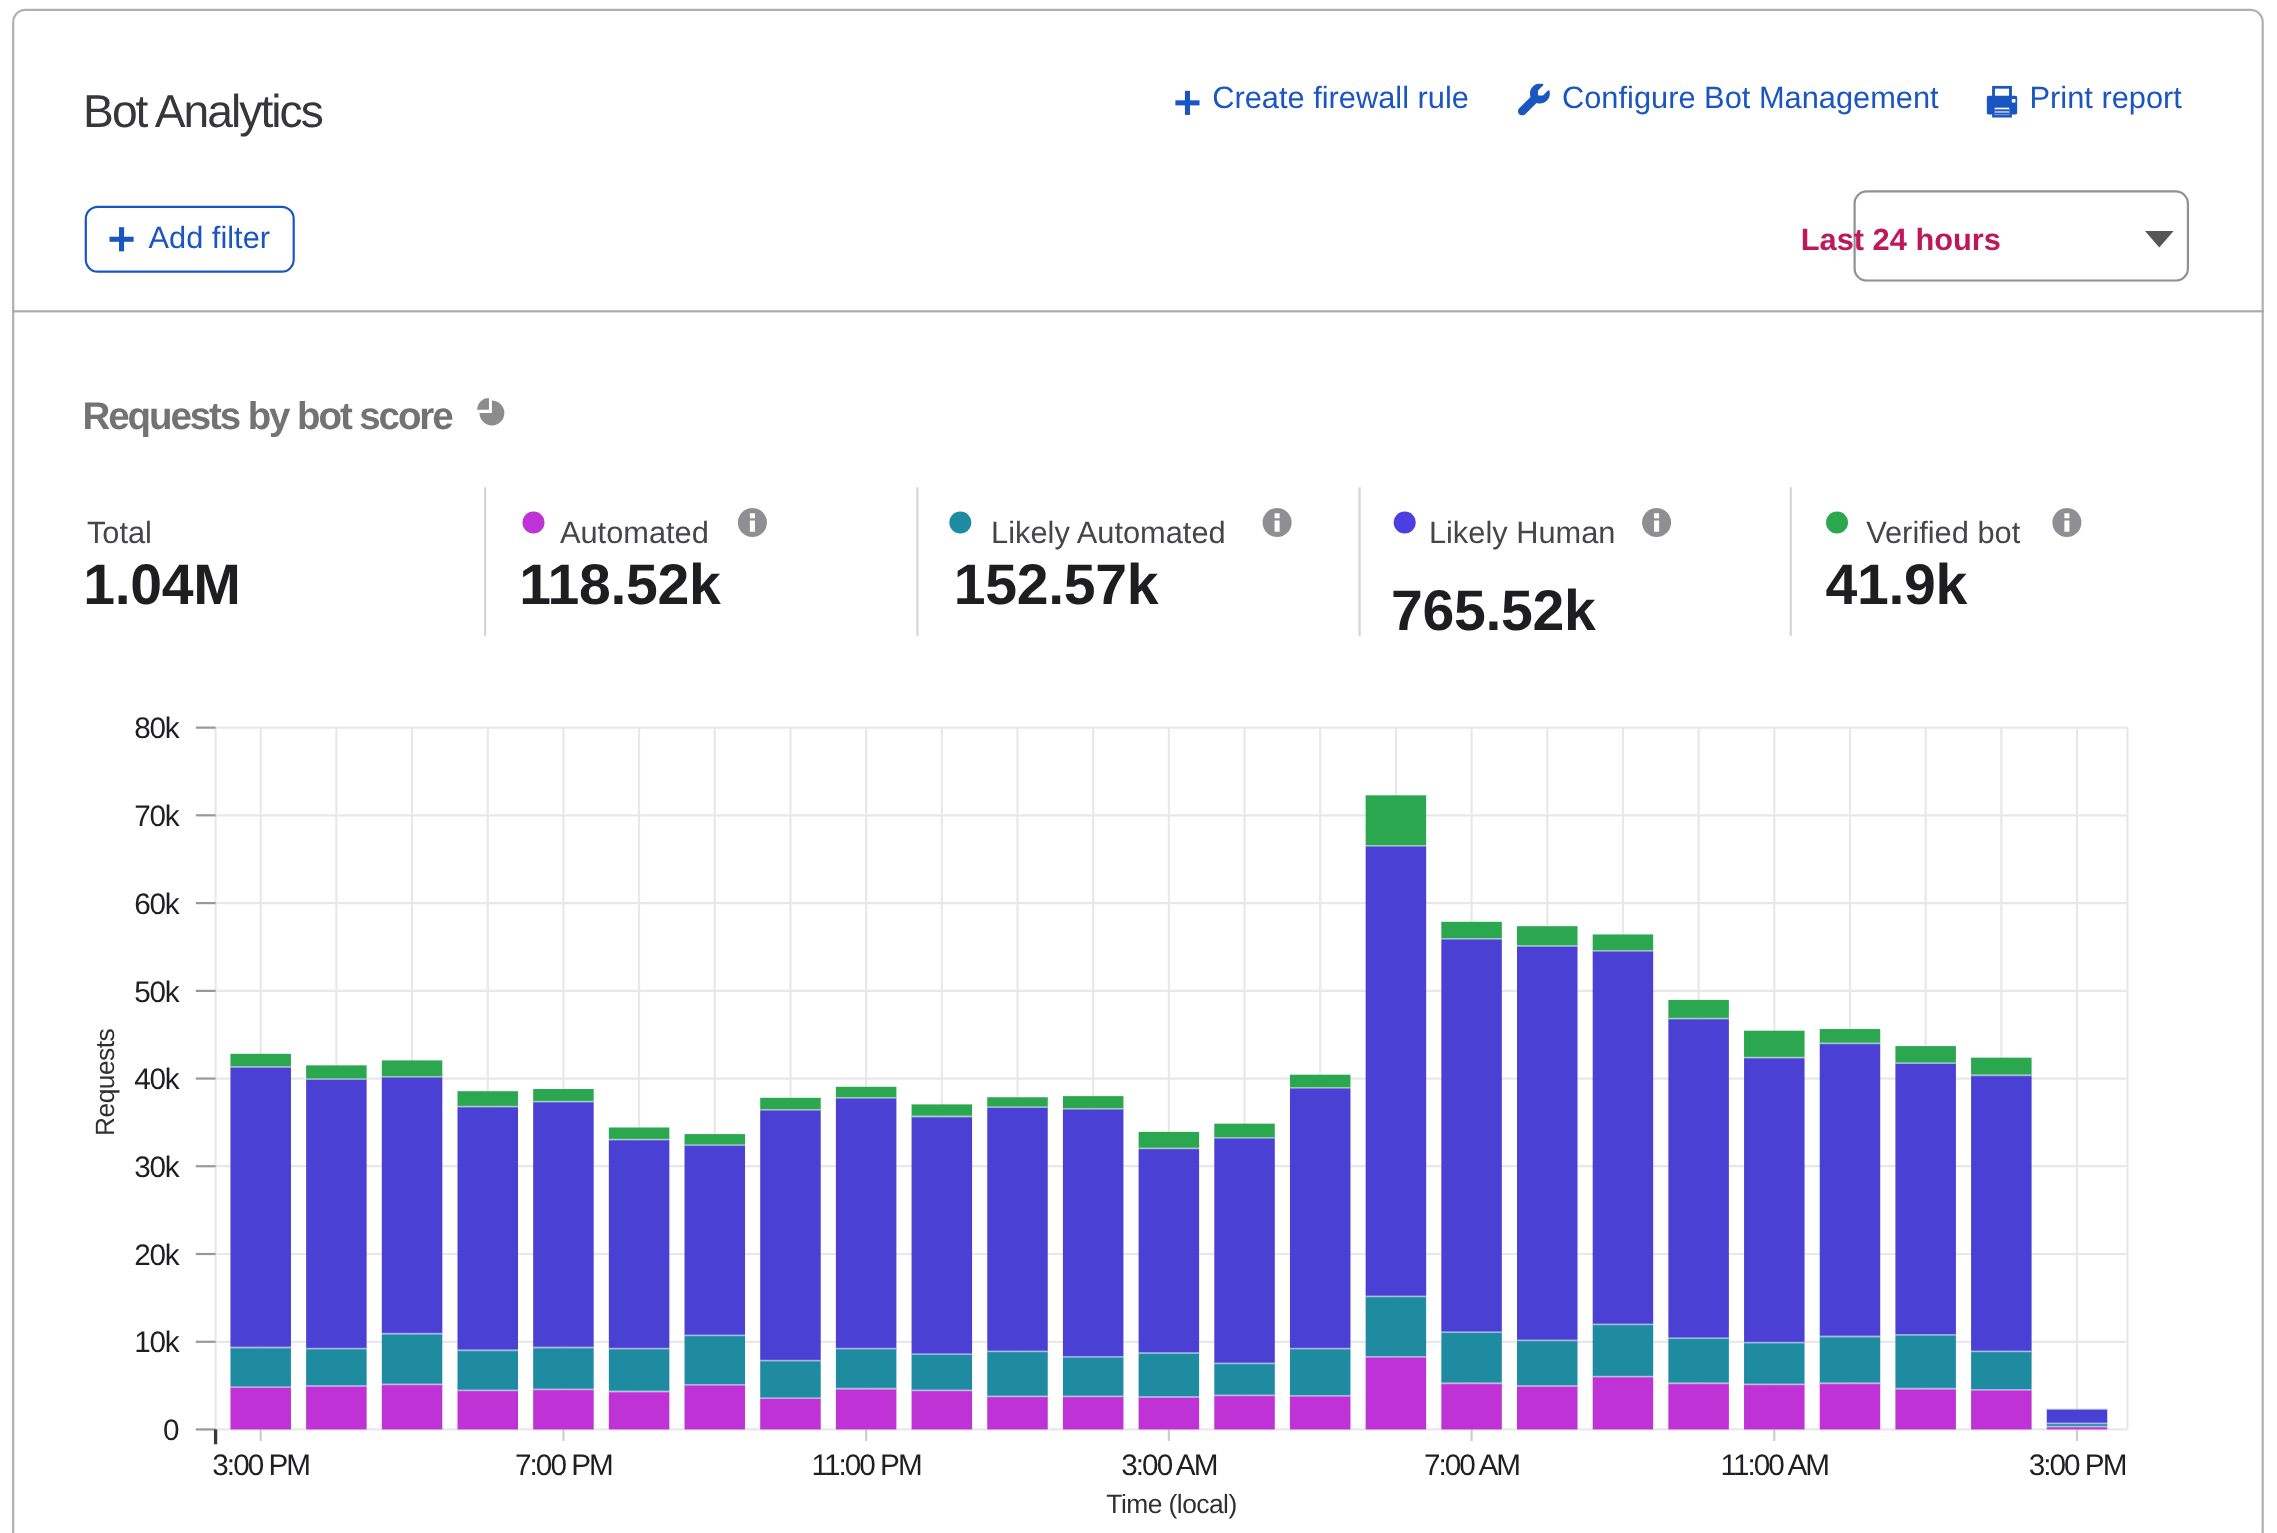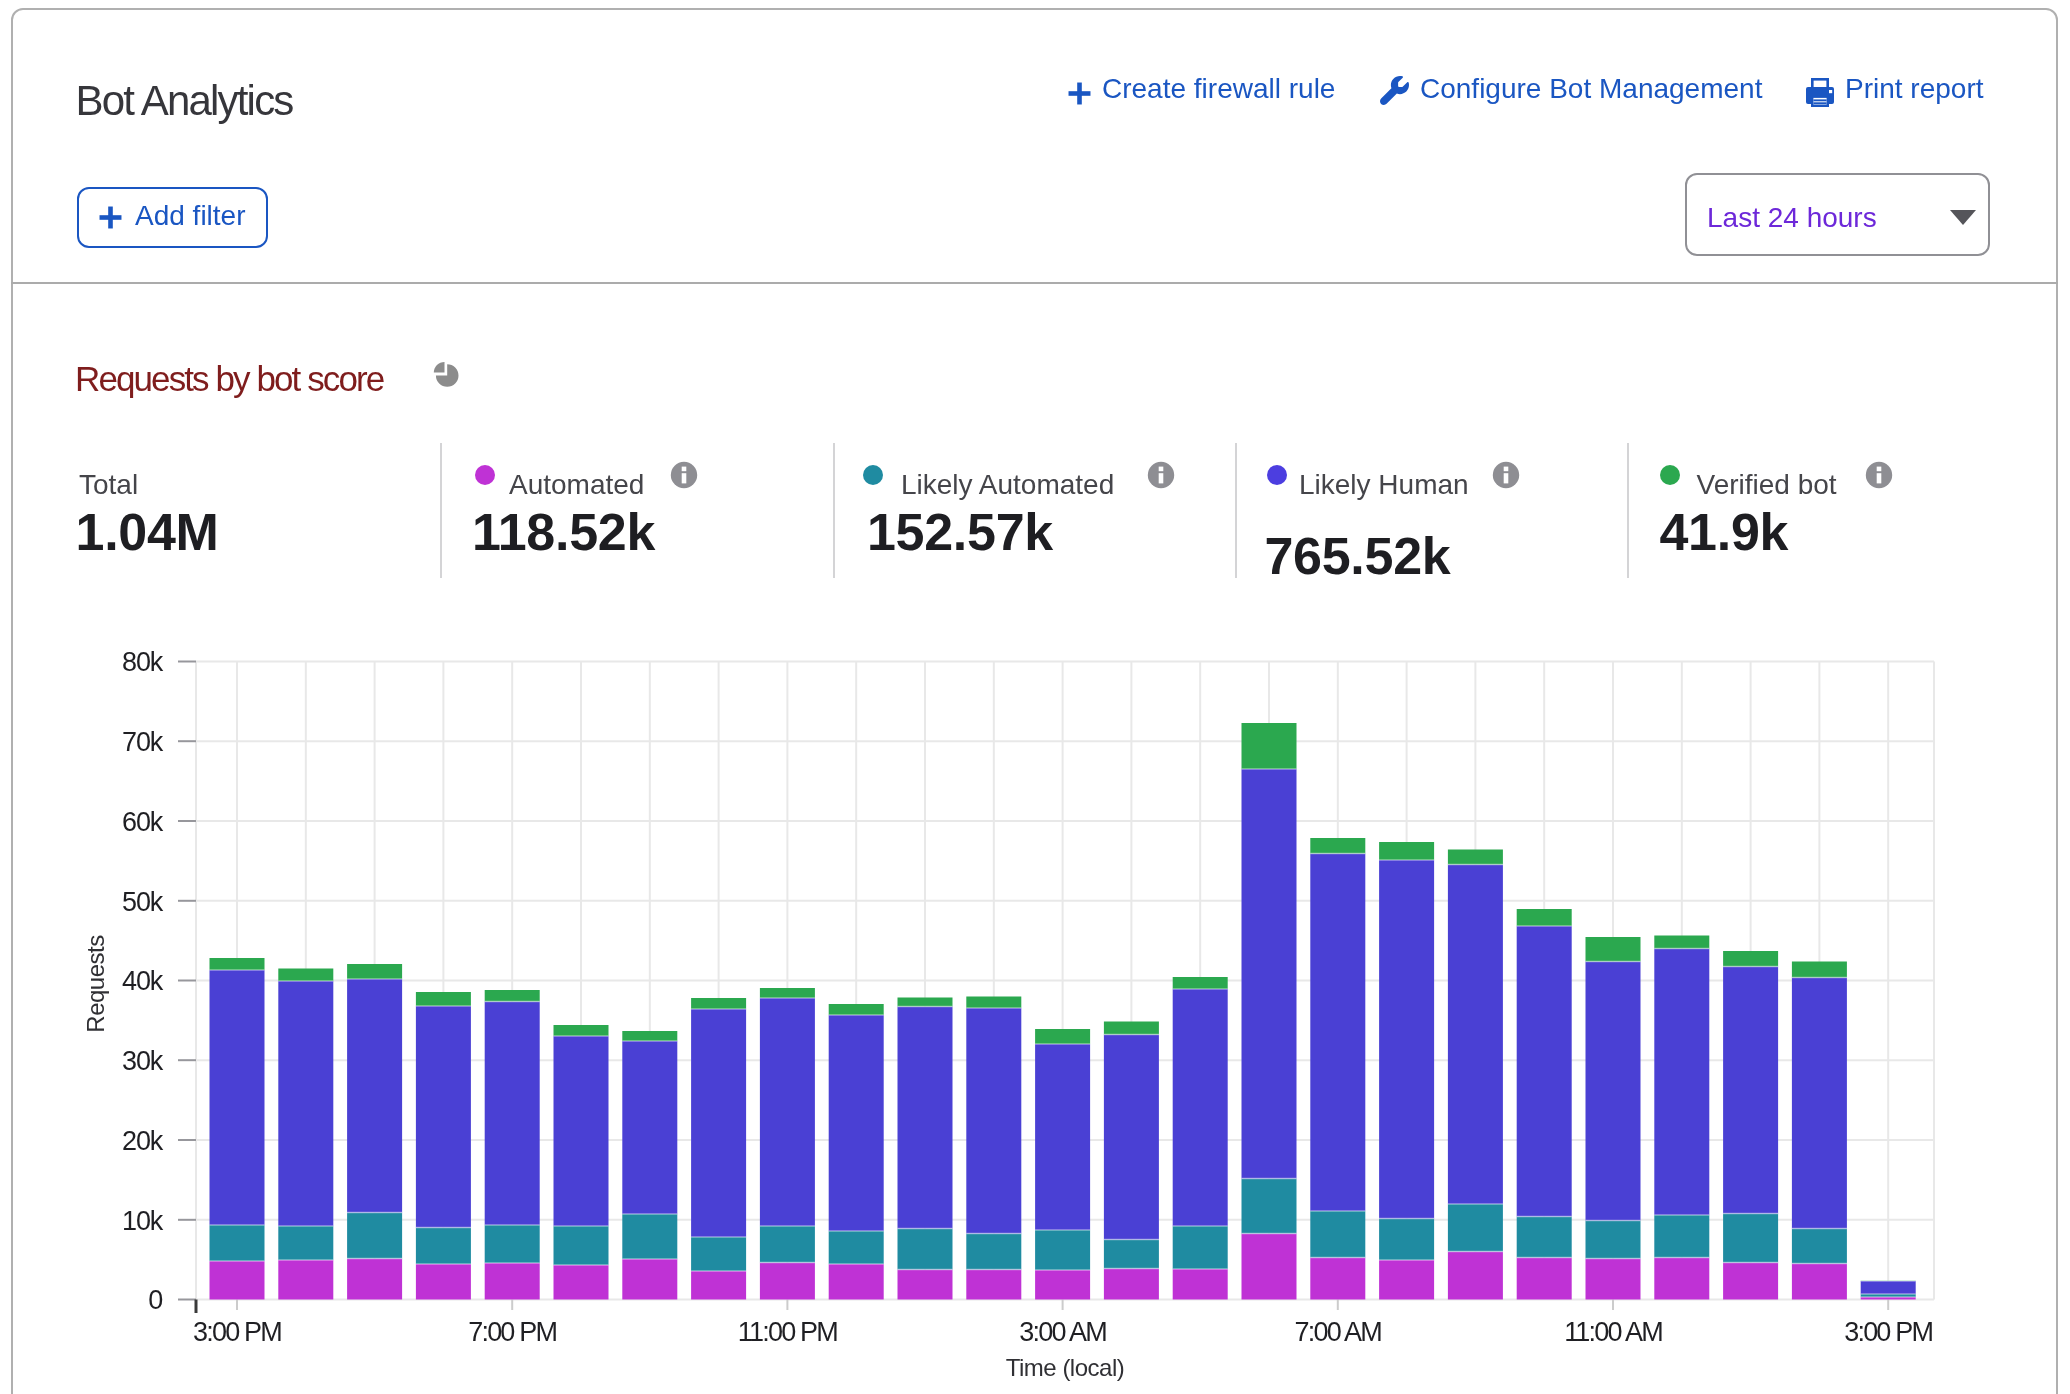--- a/index.html
+++ b/index.html
@@ -2,23 +2,23 @@
 <html><head><meta charset="utf-8"><title>Bot Analytics</title><style>
 * { margin:0; padding:0; box-sizing:border-box; }
 html,body { width:2070px; height:1394px; background:#fff; font-family:"Liberation Sans",sans-serif; position:relative; overflow:hidden; }
 .card { position:absolute; left:11px; top:8px; width:2047px; height:1500px; border:2px solid #b0b0b0; border-radius:12px; }
 .hdivider { position:absolute; left:11px; top:282px; width:2047px; height:2px; background:#ababab; }
 h1 { position:absolute; left:75.5px; top:79.8px; font-size:42px; letter-spacing:-1.8px; color:#36363b; font-weight:normal; line-height:1; }
 .link { position:absolute; top:74.5px; font-size:28px; color:#1a56c2; line-height:1; }
 .btn { position:absolute; left:77px; top:187px; width:191px; height:61px; border:2.5px solid #1a56c2; border-radius:12px; }
 .btntxt { position:absolute; left:135px; top:202px; font-size:28px; color:#1a56c2; line-height:1; }
 .select { position:absolute; left:1685px; top:172.5px; width:305px; height:83px; border:2px solid #909095; border-radius:12px; }
-.seltxt { position:absolute; left:1707px; top:204px; font-size:28px; color:#6d28d9; line-height:1; }
+.seltxt { position:absolute; left:1637px; top:204px; font-size:28px; color:#be185d; line-height:1;font-weight:bold; }
 .tri { position:absolute; left:1950px; top:210px; width:0; height:0; border-left:13.5px solid transparent; border-right:13.5px solid transparent; border-top:15px solid #55555a; }
-h2 { position:absolute; left:75px; top:361px; font-size:35px; letter-spacing:-1.9px; color:#7f1d1d; font-weight:normal; line-height:1; }
+h2 { position:absolute; left:75px; top:361px; font-size:35px; letter-spacing:-1.9px; color:#737373; font-weight:bold; line-height:1; }
 .slabel { position:absolute; font-size:28px; color:#45454a; line-height:1;margin-top:12px; }
 .sval { position:absolute; font-size:52px; font-weight:bold; color:#1e1e22; line-height:1; letter-spacing:-0.3px; }
 </style></head><body>
 <div class="card"></div>
 <div class="hdivider"></div>
 <h1>Bot Analytics</h1>
 <svg style="position:absolute;left:1068px;top:82px" width="23" height="23" viewBox="0 0 22 22">
     <rect x="8.8" y="0.5" width="4.4" height="21" fill="#1a56c2"></rect>
     <rect x="0.5" y="8.8" width="21" height="4.4" fill="#1a56c2"></rect>
   </svg>

